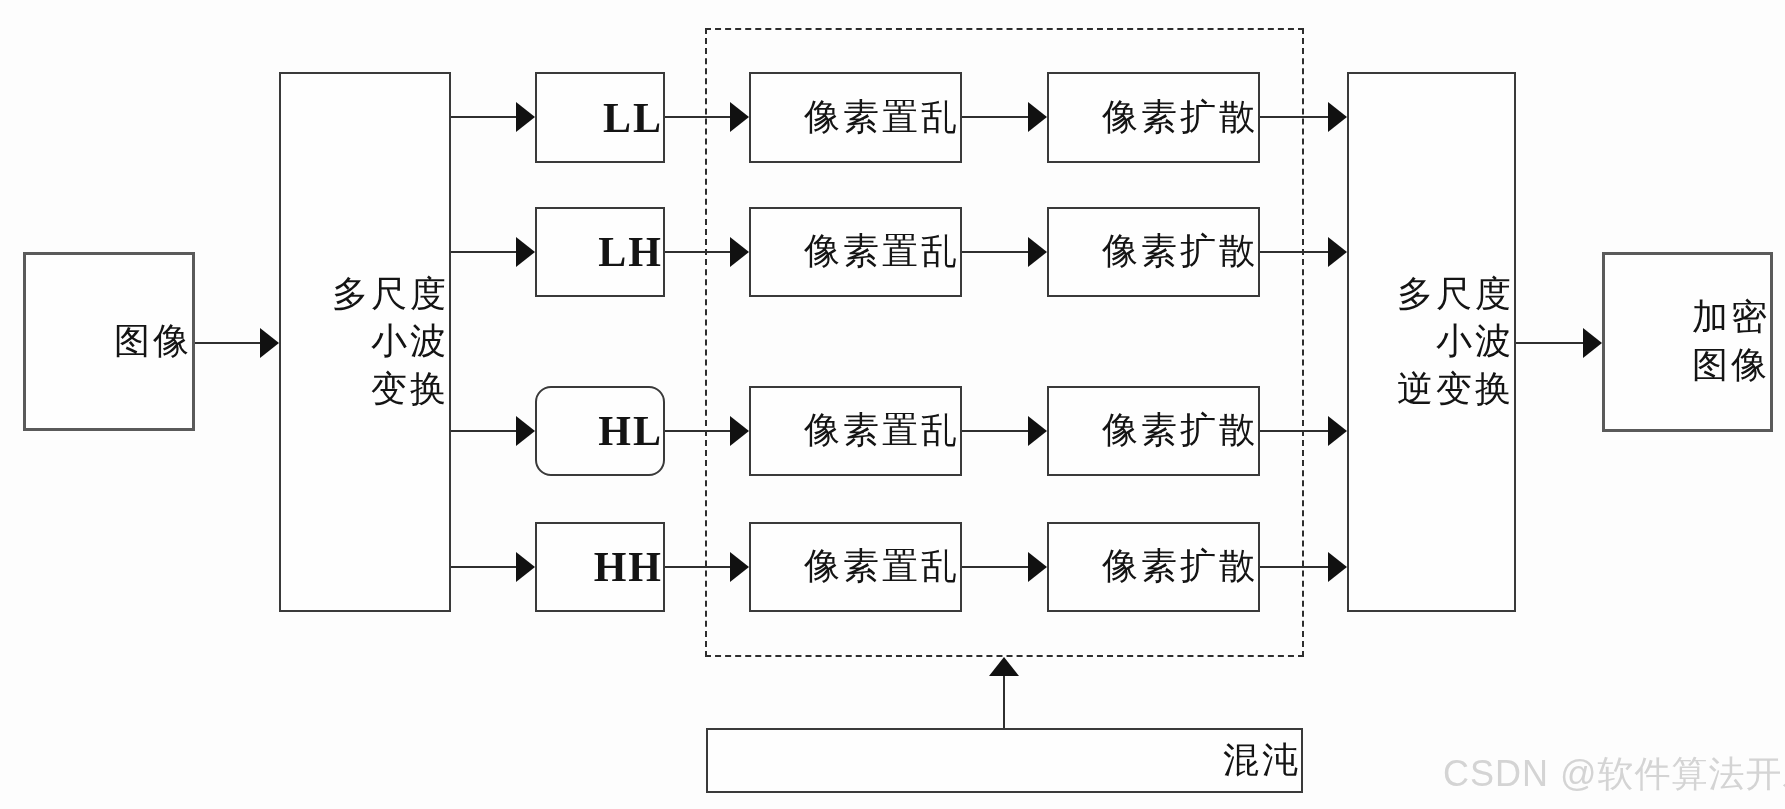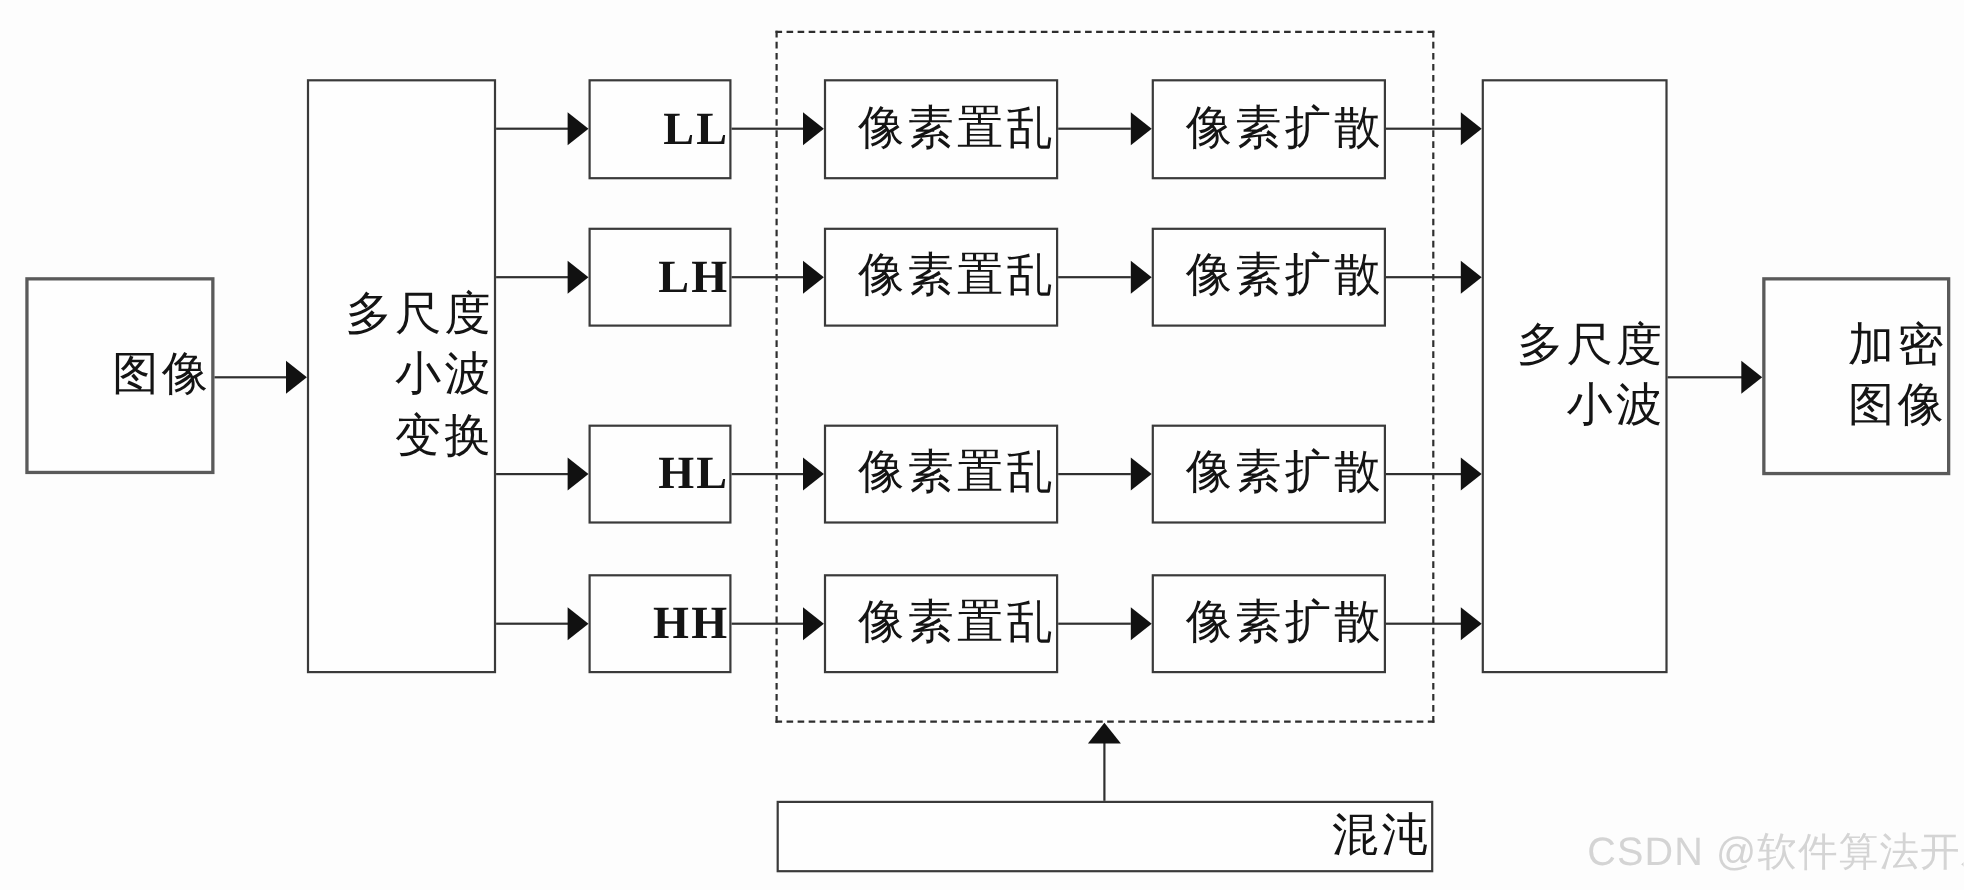--- a/index.html
+++ b/index.html
@@ -7,21 +7,21 @@
     width:1785px;height:809px;position:relative;overflow:hidden;
     background:#fdfdfd;
     font-family:"Liberation Serif","DejaVu Serif",serif;
   }
   .box{
     position:absolute;background:#fefefe;border:2px solid #3a3a3a;
     display:flex;flex-direction:column;align-items:flex-end;justify-content:center;
     color:#141414;box-sizing:border-box;text-align:center;
   }
   .io-box{border-width:3px;border-color:#5a5a5a;}
-  .cn{font-size:42px;letter-spacing:3px;line-height:1.32;white-space:nowrap;}
+  .cn{font-size:36px;letter-spacing:3px;line-height:1.32;white-space:nowrap;}
   .sub{font-weight:bold;font-size:42px;letter-spacing:2px;}
   .dashed-region{
     position:absolute;border:2px dashed #2e2e2e;background:transparent;
     box-sizing:border-box;
   }
   .hline{position:absolute;height:2px;background:#2f2f2f;}
   .vline{position:absolute;width:2px;background:#2f2f2f;}
   .head-right{
     position:absolute;width:0;height:0;
     border-top:15px solid transparent;border-bottom:15px solid transparent;
@@ -50,21 +50,21 @@
   <div class="cn">小波</div>
   <div class="cn">变换</div>
 </div>
 
 <div class="box" style="left:535px;top:72px;width:130px;height:91px;">
   <div class="sub">LL</div>
 </div>
 <div class="box" style="left:535px;top:207px;width:130px;height:90px;">
   <div class="sub">LH</div>
 </div>
-<div class="box" style="left:535px;top:386px;width:130px;height:90px;">
+<div class="box" style="left:535px;top:386px;width:130px;height:90px;border-radius:16px;">
   <div class="sub">HL</div>
 </div>
 <div class="box" style="left:535px;top:522px;width:130px;height:90px;padding-left:12px;">
   <div class="sub">HH</div>
 </div>
 
 <div class="dashed-region" style="left:705px;top:28px;width:599px;height:629px;"></div>
 
 <div class="box" style="left:749px;top:72px;width:213px;height:91px;">
   <div class="cn">像素置乱</div>
@@ -88,20 +88,21 @@
 <div class="box" style="left:1047px;top:386px;width:213px;height:90px;">
   <div class="cn">像素扩散</div>
 </div>
 <div class="box" style="left:1047px;top:522px;width:213px;height:90px;">
   <div class="cn">像素扩散</div>
 </div>
 
 <div class="box" style="left:1347px;top:72px;width:169px;height:540px;">
   <div class="cn">多尺度</div>
   <div class="cn">小波</div>
+  <div class="cn">逆变换</div>
 </div>
 
 <div class="box io-box" style="left:1602px;top:252px;width:171px;height:180px;">
   <div class="cn">加密</div>
   <div class="cn">图像</div>
 </div>
 
 <div class="box" style="left:706px;top:728px;width:597px;height:65px;">
   <div class="cn">混沌</div>
 </div>

